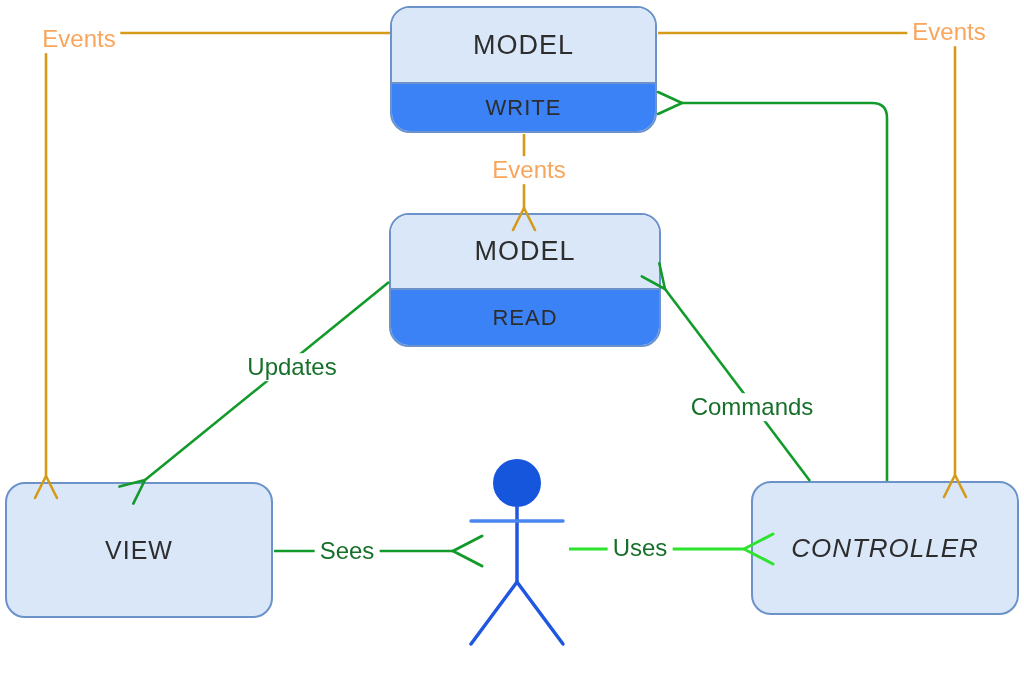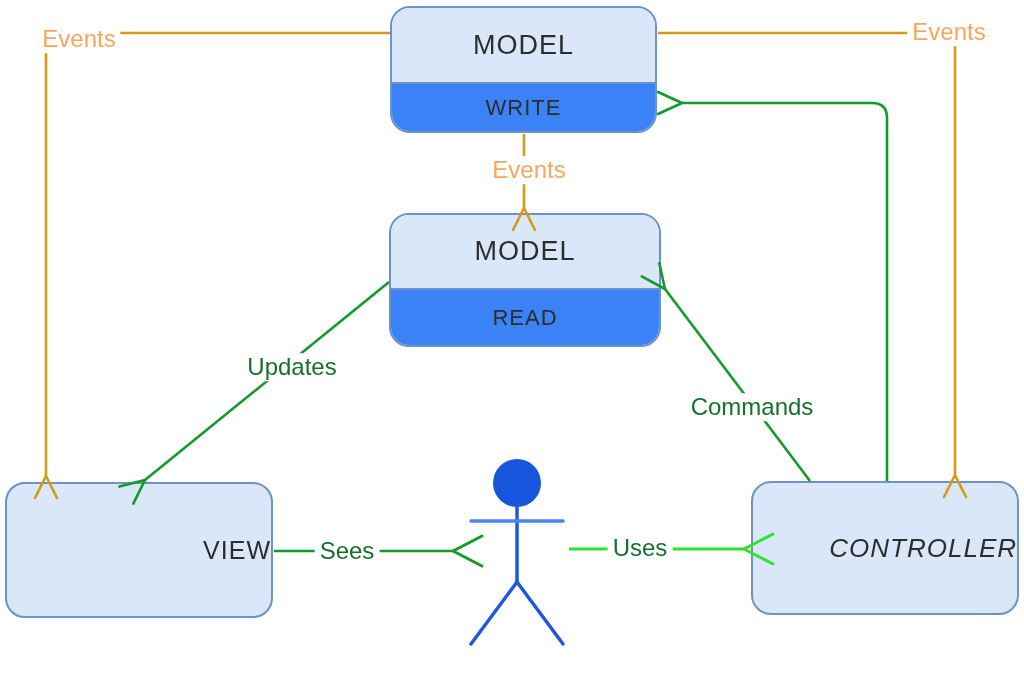--- a/index.html
+++ b/index.html
@@ -33,21 +33,21 @@
   .box-body {
     flex:1;
     background:#3b82f6;
     display:flex; align-items:center; justify-content:center;
     color:#2d2d2d;
     font-size:22px;
     letter-spacing:1px;
   }
   .box.solid {
     background:#d9e7f8;
-    align-items:flex-end; justify-content:center;
+    align-items:center; justify-content:center;
     color:#2d2d2d;
   }
   .box.solid .solid-label {
     font-size:25px; letter-spacing:1px;
   }
   
   #wires {
     position:absolute; left:0; top:0; z-index:2;
     pointer-events:none;
   }

